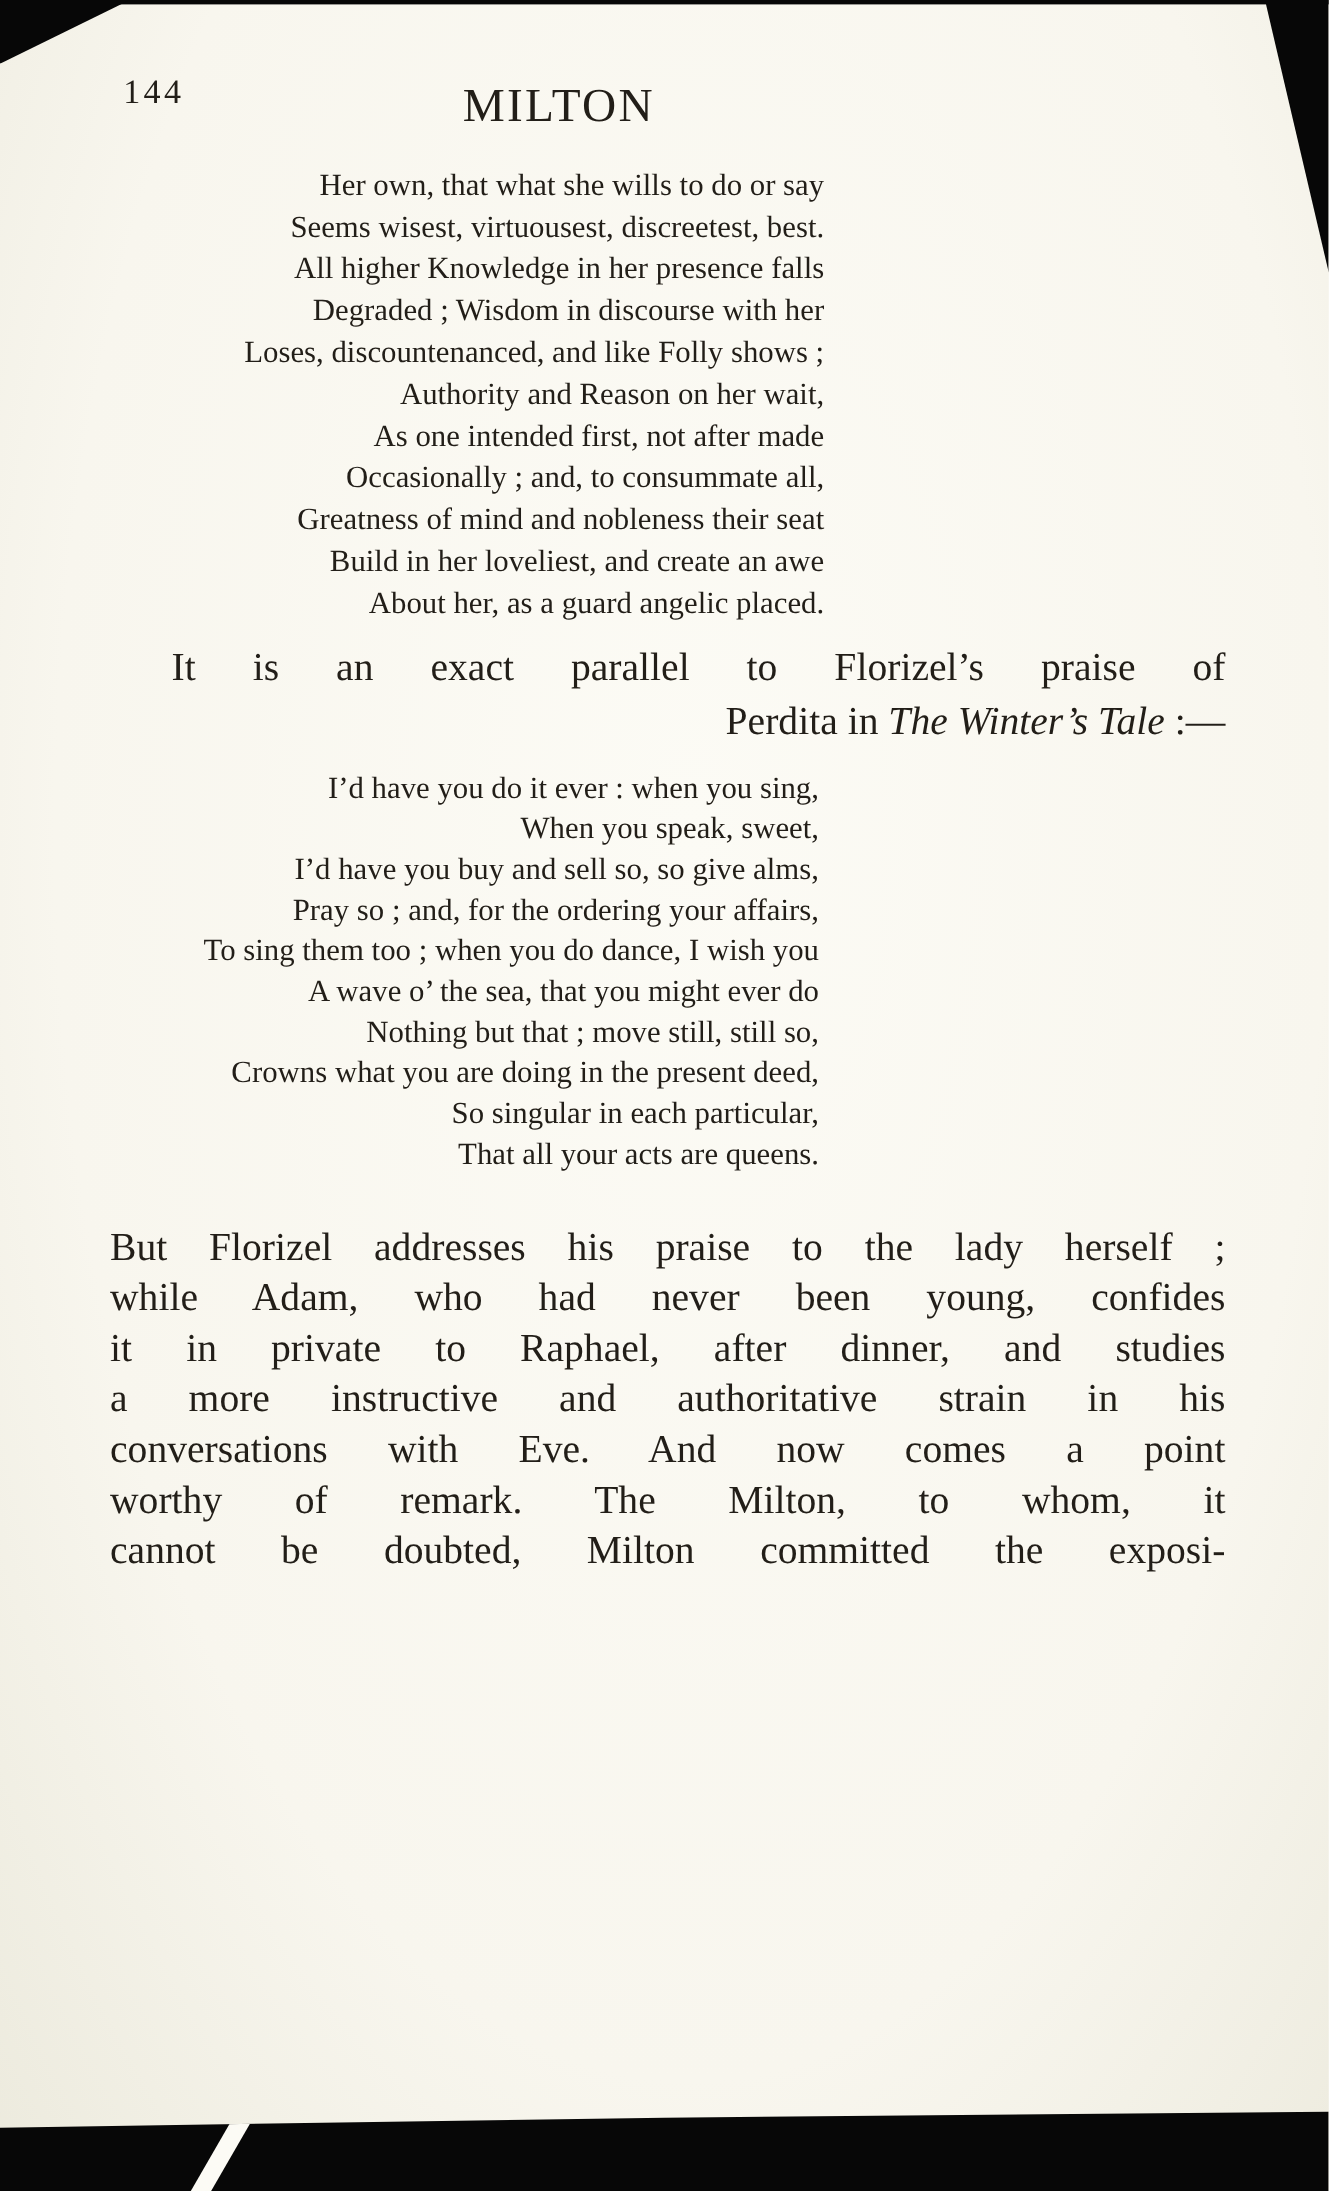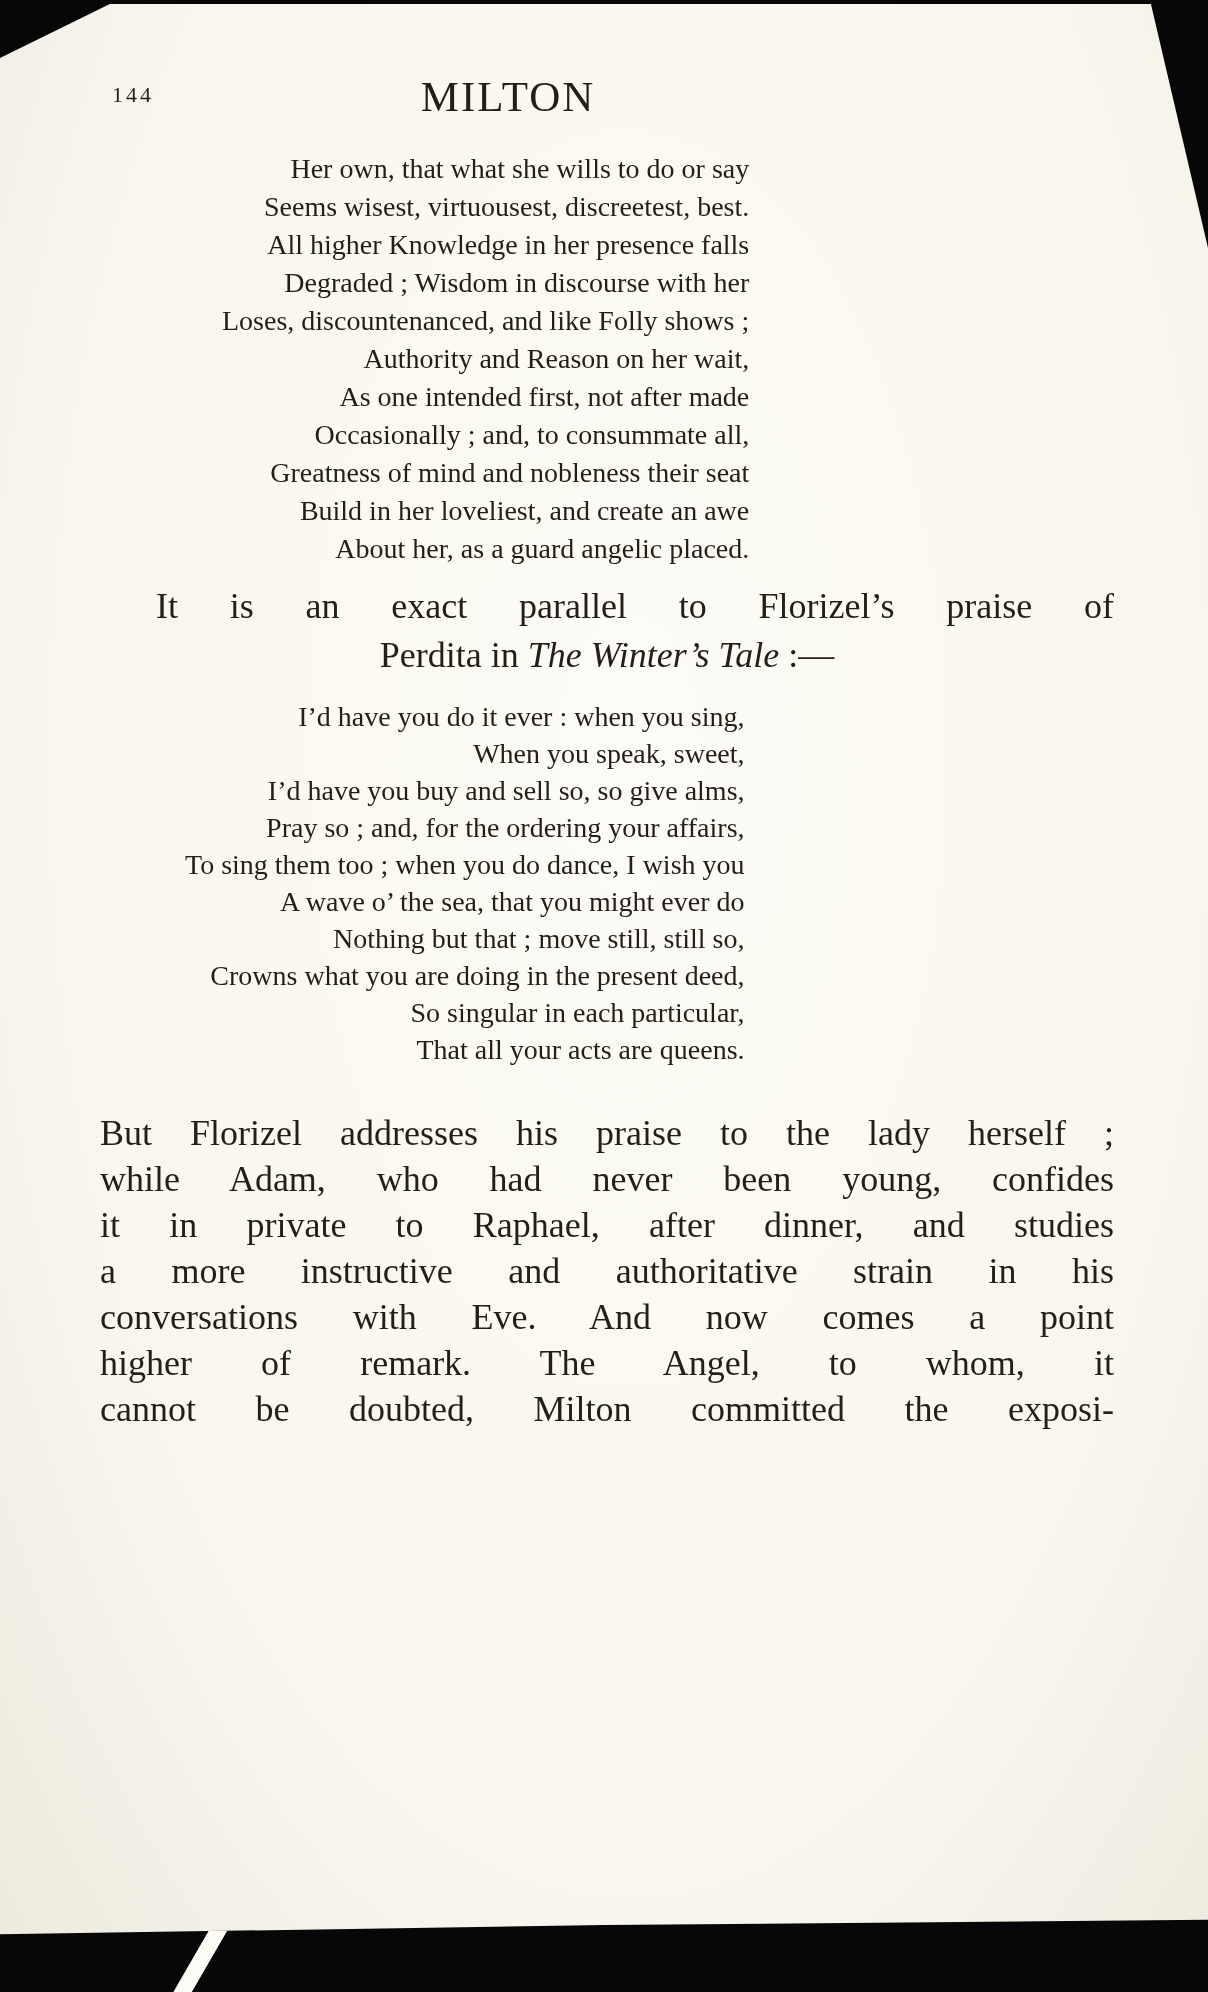--- a/index.html
+++ b/index.html
@@ -19,39 +19,39 @@
                     clip-path: polygon(0 0, 100% 0, 0 100%); }
   .scan-corner-tr { top: 0; right: 0; width: 58px; height: 248px;
                     clip-path: polygon(0 0, 100% 0, 100% 100%); }
   .scan-bottom    { left: 0; bottom: 0; width: 100%; height: 76px;
                     clip-path: polygon(0 24%, 50% 12%, 100% 5%, 100% 100%, 0 100%); }
   .scan-slash     { position: absolute; left: 200px; bottom: -12px;
                     width: 16px; height: 112px; background: var(--paper, #fcfbf5);
                     transform: rotate(30deg); }
 
   
-  .page-number  { position: absolute; top: 82px; left: 112px;
-                  font-size: 22px; letter-spacing: 3px; }
+  .page-number  { position: absolute; top: 66px; left: 112px;
+                  font-size: 31px; letter-spacing: 3px; }
   .running-head { position: absolute; top: 72px; left: 0; width: 1016px;
                   text-align: center; font-size: 43px; letter-spacing: 2px; }
 
   
   .verse   { position: absolute; font-size: 28px; }
   .verse-1 { top: 150px; left: 222px; line-height: 38px; }
   .verse-2 { top: 698px; left: 185px; line-height: 37px; }
   .vline   { white-space: nowrap; text-align: right; }
   .verse-2 .vline-first { margin-left: 270px; }
 
   
   .para   { position: absolute; left: 100px; width: 1014px; font-size: 36px; }
   .para-1 { top: 582px;  line-height: 49px; }
   .para-2 { top: 1110px; line-height: 46px; }
   .jline  { text-align: justify; text-align-last: justify; }
   .indent { padding-left: 56px; }
-  .line-left { text-align: center; }
+  .line-left { text-align: right; }
   em { font-style: italic; }
 </style>
 </head>
 <body>
 
 <div>
 
   <div class="scan scan-top-edge"></div>
   <div class="scan scan-corner-tl"></div>
   <div class="scan scan-corner-tr"></div>
@@ -93,17 +93,17 @@
     <div class="vline">So singular in each particular,</div>
     <div class="vline">That all your acts are queens.</div>
   </div>
 
   <div class="para para-2">
     <div class="jline">But Florizel addresses his praise to the lady herself ;</div>
     <div class="jline">while Adam, who had never been young, confides</div>
     <div class="jline">it in private to Raphael, after dinner, and studies</div>
     <div class="jline">a more instructive and authoritative strain in his</div>
     <div class="jline">conversations with Eve. And now comes a point</div>
-    <div class="jline">higher of remark. The Angel, to whom, it</div>
+    <div class="jline">worthy of remark. The Milton, to whom, it</div>
     <div class="jline">cannot be doubted, Milton committed the exposi-</div>
   </div>
 
 </div>
 
 </body></html>

